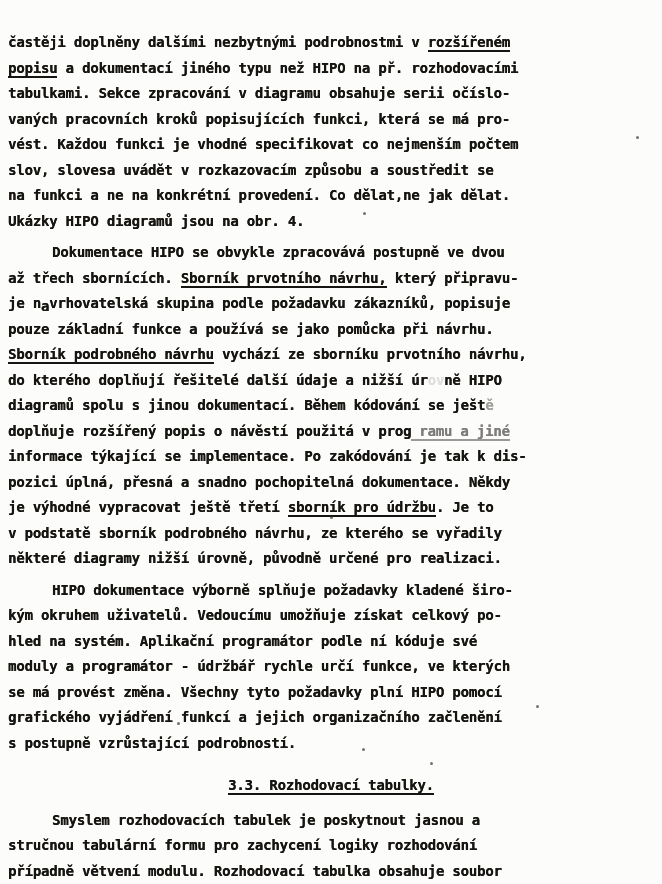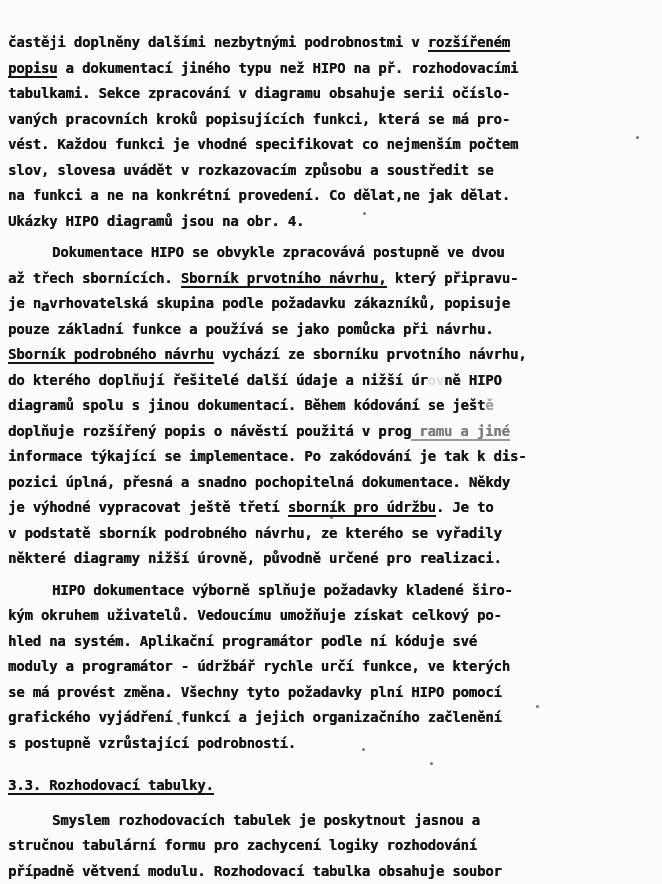--- a/index.html
+++ b/index.html
@@ -24,21 +24,21 @@
     font-size: 14px;
     line-height: 25.5px;
     letter-spacing: -0.2px;
     color: #171512;
     white-space: pre;
     text-shadow: 0.2px 0 0 currentColor;
     margin-top: 24px;
   }
   .block { margin: 0; }
   .block + .block { margin-top: 6px; }
-  .block.heading { margin-top: 17px; }
+  .block.heading { margin-top: 17px; text-align: center; }
   .block.heading + .block { margin-top: 9px; }
   .line { min-height: 25.5px; }
   .line.indent { padding-left: 44px; }
   .seg { display: inline; }
   .seg.u {
     border-bottom: 2px solid currentColor;
     padding-bottom: 0px;
   }
   .seg.sub { position: relative; top: 3px; }
   .seg.faded { opacity: 0.4; }

